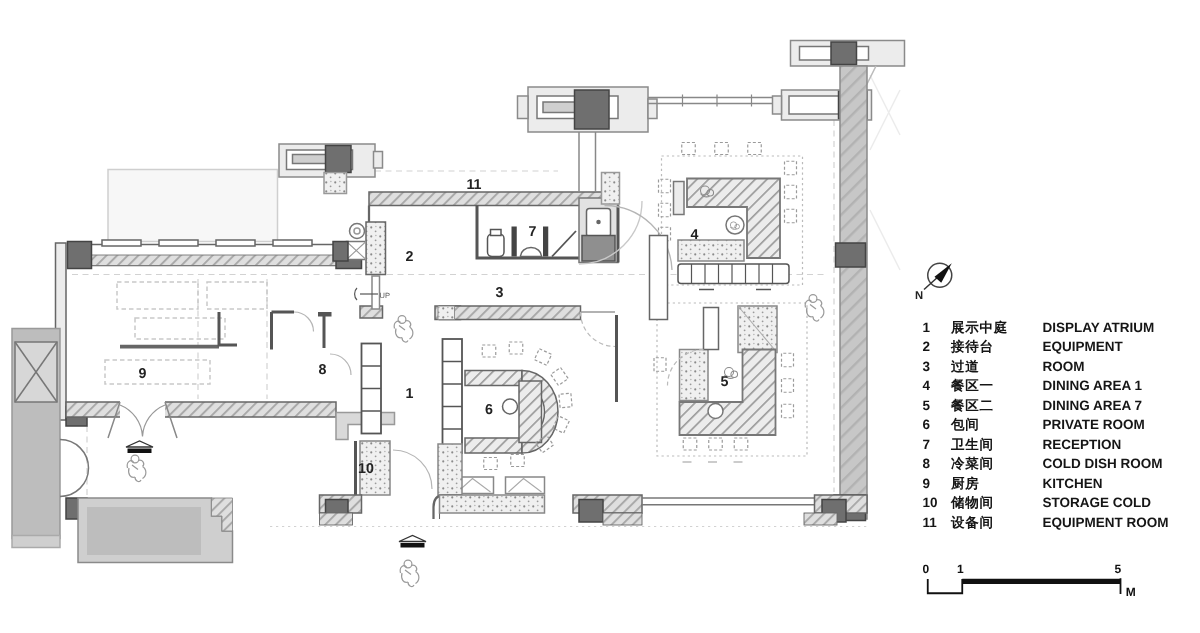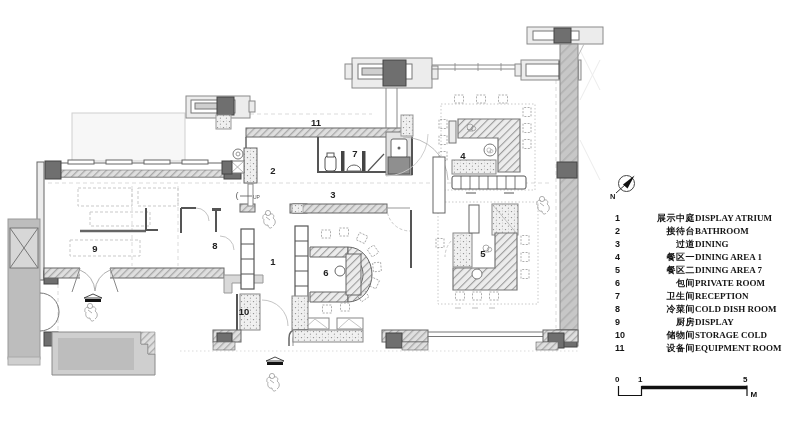--- a/index.html
+++ b/index.html
@@ -3,22 +3,22 @@
 <meta charset="utf-8">
 <style>
   html,body{margin:0;padding:0;background:#fff;}
   #stage{position:relative;width:800px;height:422px;background:#fff;overflow:hidden;
          font-family:"Liberation Sans", "DejaVu Sans", sans-serif;}
   #planSvg{position:absolute;left:0;top:0;}
   .legend{position:absolute;left:615px;top:212px;font-size:9px;line-height:13px;
           color:#151515;font-weight:600;}
   .lrow{display:flex;}
   .lnum{width:19px;}
-  .lcn{width:61px;letter-spacing:0.5px;text-align:right;}
-  .len{white-space:nowrap;font-family:Liberation Serif, serif;}
+  .lcn{width:61px;letter-spacing:0.5px;}
+  .len{white-space:nowrap;}
   svg text{font-family:"Liberation Sans","DejaVu Sans",sans-serif;}
   .roomnum{font-size:9.5px;font-weight:600;fill:#222;}
 </style>
 </head>
 <body>
 
 <div id="stage">
 
 <svg id="planSvg" width="800" height="422" viewBox="0 0 800 422">
   <defs>
@@ -367,26 +367,26 @@
 
 <div class="legend">
   <div class="lrow">
         <span class="lnum">1</span>
         <span class="lcn">展示中庭</span>
         <span class="len">DISPLAY ATRIUM</span>
       </div>
   <div class="lrow">
         <span class="lnum">2</span>
         <span class="lcn">接待台</span>
-        <span class="len">BATHROOM</span>
+        <span class="len">EQUIPMENT</span>
       </div>
   <div class="lrow">
         <span class="lnum">3</span>
         <span class="lcn">过道</span>
-        <span class="len">DINING</span>
+        <span class="len">ROOM</span>
       </div>
   <div class="lrow">
         <span class="lnum">4</span>
         <span class="lcn">餐区一</span>
         <span class="len">DINING AREA 1</span>
       </div>
   <div class="lrow">
         <span class="lnum">5</span>
         <span class="lcn">餐区二</span>
         <span class="len">DINING AREA 7</span>
@@ -402,21 +402,21 @@
         <span class="len">RECEPTION</span>
       </div>
   <div class="lrow">
         <span class="lnum">8</span>
         <span class="lcn">冷菜间</span>
         <span class="len">COLD DISH ROOM</span>
       </div>
   <div class="lrow">
         <span class="lnum">9</span>
         <span class="lcn">厨房</span>
-        <span class="len">DISPLAY</span>
+        <span class="len">KITCHEN</span>
       </div>
   <div class="lrow">
         <span class="lnum">10</span>
         <span class="lcn">储物间</span>
         <span class="len">STORAGE COLD</span>
       </div>
   <div class="lrow">
         <span class="lnum">11</span>
         <span class="lcn">设备间</span>
         <span class="len">EQUIPMENT ROOM</span>

